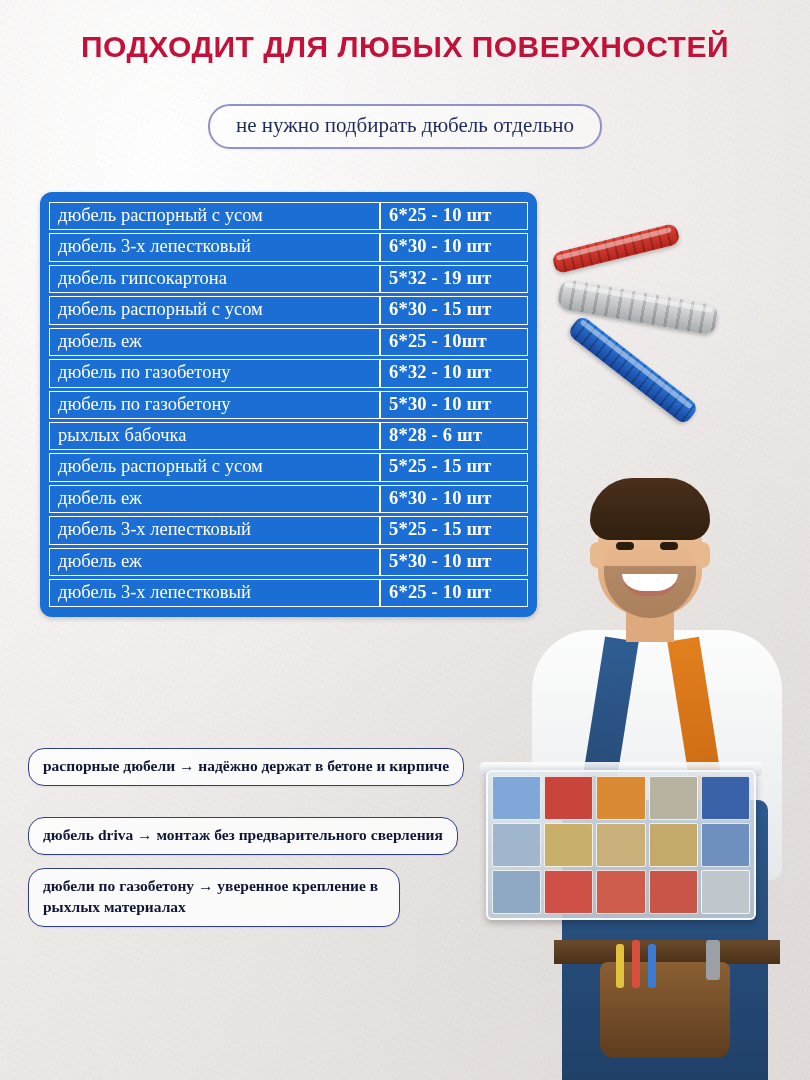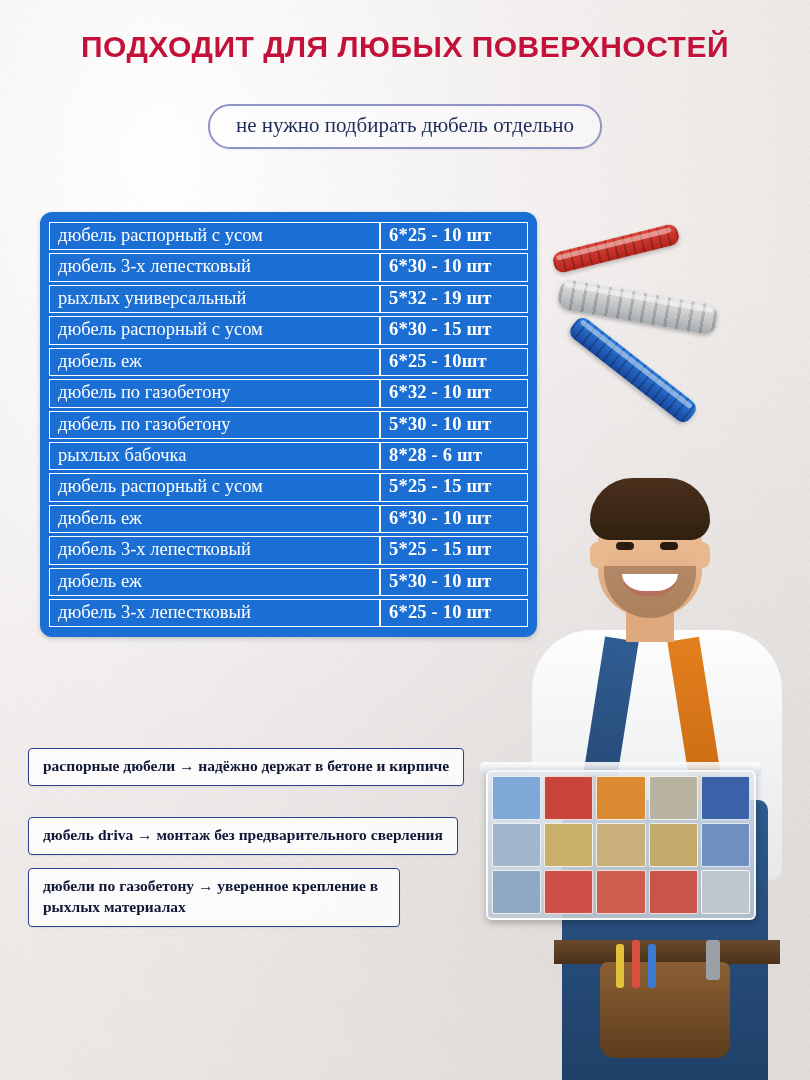--- a/index.html
+++ b/index.html
@@ -60,21 +60,21 @@
     font-family: "Liberation Serif", serif;
     font-size: 21px;
     color: #1e2a5a;
     box-shadow: 0 1px 2px rgba(0,0,0,0.06);
   }
 
   
   #table-card {
     position: absolute;
     left: 40px;
-    top: 212px;
+    top: 192px;
     width: 497px;
     background: #1b6fd4;
     border: 2px solid #1b6fd4;
     border-radius: 12px;
     padding: 5px 7px 5px 7px;
     box-shadow: 0 2px 5px rgba(0,0,0,0.18);
   }
   table#items {
     width: 100%;
     border-collapse: separate;
@@ -130,21 +130,21 @@
     width: 150px; height: 24px; left: 18px; top: 128px;
     background: linear-gradient(180deg,#2f7fe0,#17459c);
     transform: rotate(38deg);
   }
 
   
   #notes { position: absolute; left: 28px; top: 748px; width: 500px; }
   .note {
     display: inline-block;
     border: 1.6px solid #2f3e8c;
-    border-radius: 4px;
+    border-radius: 16px;
     background: rgba(255,255,255,0.82);
     font-family: "Liberation Serif", serif;
     font-weight: bold;
     font-size: 15.5px;
     color: #101636;
     padding: 7px 14px 8px 14px;
     margin-bottom: 13px;
     line-height: 1.35;
     box-shadow: 0 1px 2px rgba(0,0,0,0.07);
   }
@@ -249,21 +249,21 @@
       <tbody>
         <tr>
           <td class="name">дюбель распорный с усом</td>
           <td class="val">6*25 - 10 шт</td>
         </tr>
         <tr>
           <td class="name">дюбель 3-х лепестковый</td>
           <td class="val">6*30 - 10 шт</td>
         </tr>
         <tr>
-          <td class="name">рыхлых универсальный</td>
+          <td class="name">дюбель гипсокартона</td>
           <td class="val">5*32 - 19 шт</td>
         </tr>
         <tr>
           <td class="name">дюбель распорный с усом</td>
           <td class="val">6*30 - 15 шт</td>
         </tr>
         <tr>
           <td class="name">дюбель еж</td>
           <td class="val">6*25 - 10шт</td>
         </tr>

